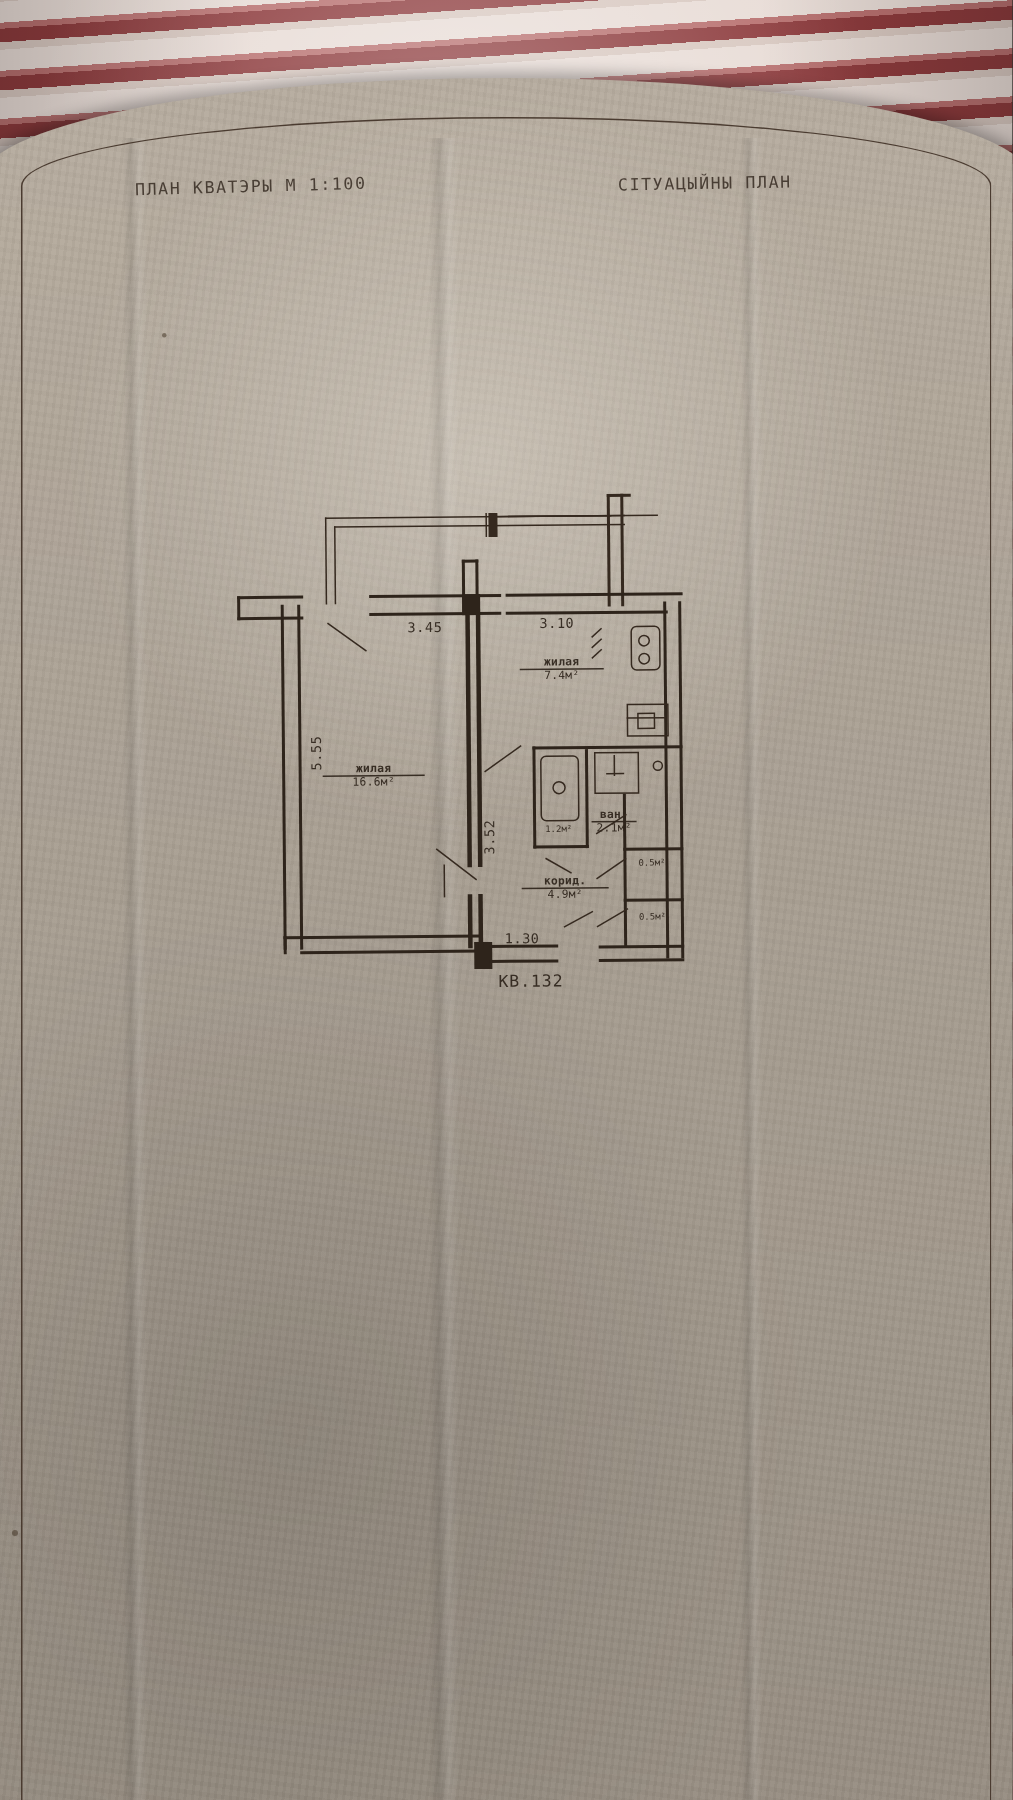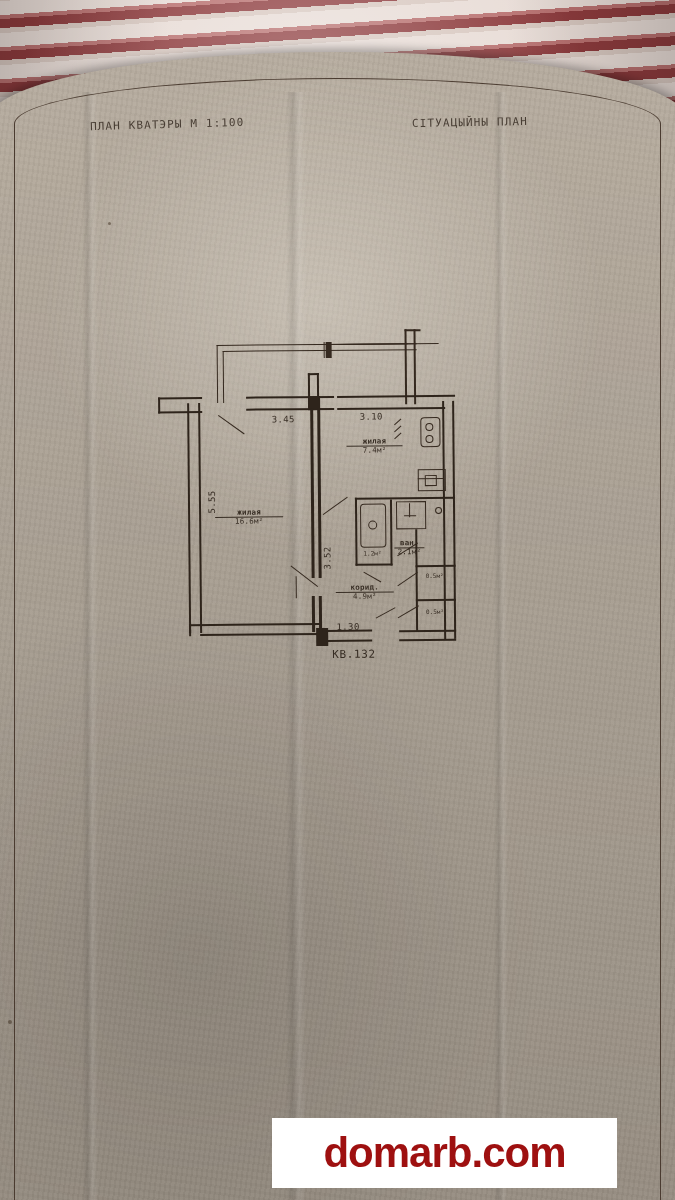--- a/index.html
+++ b/index.html
@@ -268,21 +268,21 @@
     <div class="lbl room" style="left:40px; top:178px; width:68px;margin-top:12px;">
       <b>жилая</b>
       <i>16.6м²</i>
     </div>
 
     <div class="lbl room" style="left:172px; top:120px; width:56px;">
       <b>жилая</b>
       <i>7.4м²</i>
     </div>
 
-    <div class="lbl room" style="left:160px; top:266px; width:58px;">
+    <div class="lbl room" style="left:172px; top:266px; width:58px;">
       <b>корид.</b>
       <i>4.9м²</i>
     </div>
 
     <div class="lbl tiny" style="left:184px; top:233px; width:26px;">1.2м²</div>
 
     <div class="lbl room" style="left:219px; top:222px; width:30px;">
       <b>ван.</b>
       <i>2.1м²</i>
     </div>
@@ -293,17 +293,14 @@
     <div class="lbl dim" style="left:92px;  top:96px; width:34px;">3.45</div>
     <div class="lbl dim" style="left:180px; top:94px; width:34px;">3.10</div>
     <div class="lbl dim" style="left:155px; top:304px; width:34px;">1.30</div>
 
     <div class="lbl dim rot90" style="left:20px;  top:178px; width:34px;">5.55</div>
     <div class="lbl dim rot90" style="left:135px; top:235px; width:34px;">3.52</div>
 
     <div class="lbl" style="left:156px; top:330px; font-size:11px; letter-spacing:.6px; font-family:'DejaVu Sans Mono', monospace;">КВ.132</div>
   </div>
 
-  <div class="wm">
-    <span>domarb.com</span>
-  </div>
 
 </div>
 
 </body></html>

